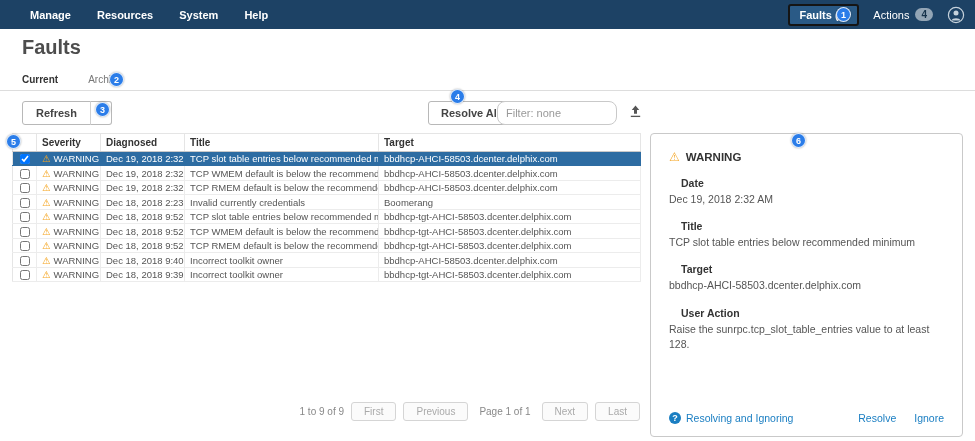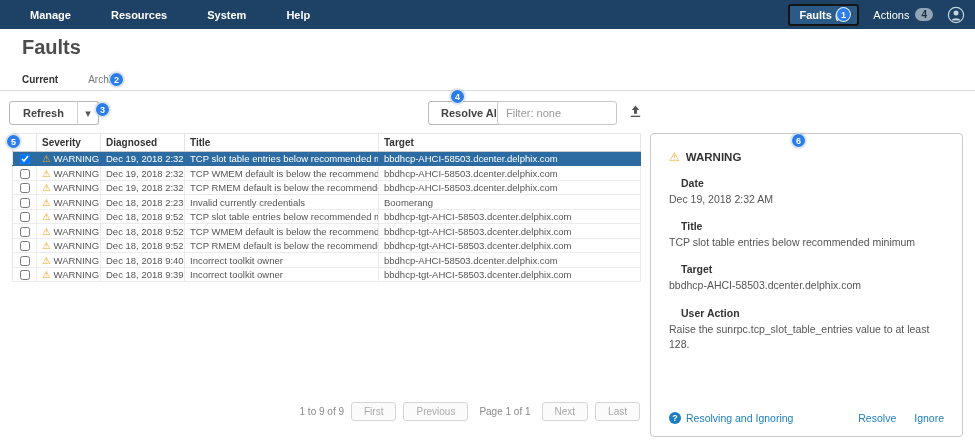--- a/index.html
+++ b/index.html
@@ -10,21 +10,21 @@
     font-size:11px; color:#333;
   }
   
   .topnav {
     position:absolute; top:0; left:0; width:975px; height:29px;
     background:#1d4265; display:flex; align-items:center;
   }
   .brand { margin-left:10px; font-size:12px; letter-spacing:2px; white-space:nowrap; }
   .brand .b1 { color:#ffffff; font-weight:bold; }
   .brand .b2 { color:#7f9cb9; margin-left:4px; }
-  .navitems { display:flex; margin-left:30px; gap:40px;text-align:center; }
+  .navitems { display:flex; margin-left:30px; gap:26px;text-align:center; }
   .navitem { color:#fff; font-size:11px; font-weight:bold; cursor:pointer; }
   .nav-right { margin-left:auto; margin-right:10px; display:flex; align-items:center; gap:8px; }
   .faults-btn {
     background:#2a5a86; color:#fff; font-weight:bold; font-size:11px;
     border:2px solid #151515; border-radius:3px; padding:3px 9px; cursor:pointer;
     font-family:inherit;
   }
   .actions-btn { display:flex; align-items:center; gap:6px; color:#fff; font-size:11px; padding:3px 6px; cursor:pointer; }
   .actions-badge { background:#93a5b5; color:#16324a; font-weight:bold; font-size:10px; border-radius:8px; padding:1px 6px; }
   .user-icon { display:inline-flex; cursor:pointer; }
@@ -32,27 +32,27 @@
   .page-title { position:absolute; top:36px; left:22px; font-size:20px; font-weight:bold; color:#4d4d4d; }
   .tabs { position:absolute; top:74px; left:22px; display:flex; gap:30px; }
   .tab { font-size:10px; color:#777; cursor:pointer; padding-bottom:6px; }
   .tab.active { color:#333; font-weight:bold; }
   .tabs-line { position:absolute; top:90px; left:0; width:975px; height:1px; background:#ddd; }
   
   .btn {
     background:#fff; border:1px solid #b8b8b8; border-radius:3px;
     font-size:11px; color:#444; height:24px; cursor:pointer; font-family:inherit;
   }
-  .refresh-group { position:absolute; top:101px; left:9px; display:flex; }
+  .refresh-group { position:absolute; top:101px; left:22px; display:flex; }
   .refresh-main { padding:0 13px; font-weight:bold; border-radius:3px 0 0 3px; }
   .refresh-caret { width:22px; border-radius:0 3px 3px 0; border-left:1px solid #d0d0d0; margin-left:-1px; color:#555; }
   .resolve-all { position:absolute; top:101px; left:428px; padding:0 12px; font-weight:bold; }
   .filter-input {
     position:absolute; top:101px; left:497px; width:120px; height:24px;
-    border:1px solid #c9c9c9; border-radius:3px; padding:0 8px; font-size:11px; color:#333;
+    border:1px solid #c9c9c9; border-radius:8px; padding:0 8px; font-size:11px; color:#333;
     font-family:inherit;
   }
   .filter-input::placeholder { color:#999; }
   .export-btn { position:absolute; top:104px; left:628px; background:none; border:none; cursor:pointer; }
   
   .faults-table {
     position:absolute; top:133px; left:12px; width:628px;
     border-collapse:collapse; font-size:9.5px; table-layout:fixed;
     border:1px solid #e5e5e5;
     padding-left:33px;

